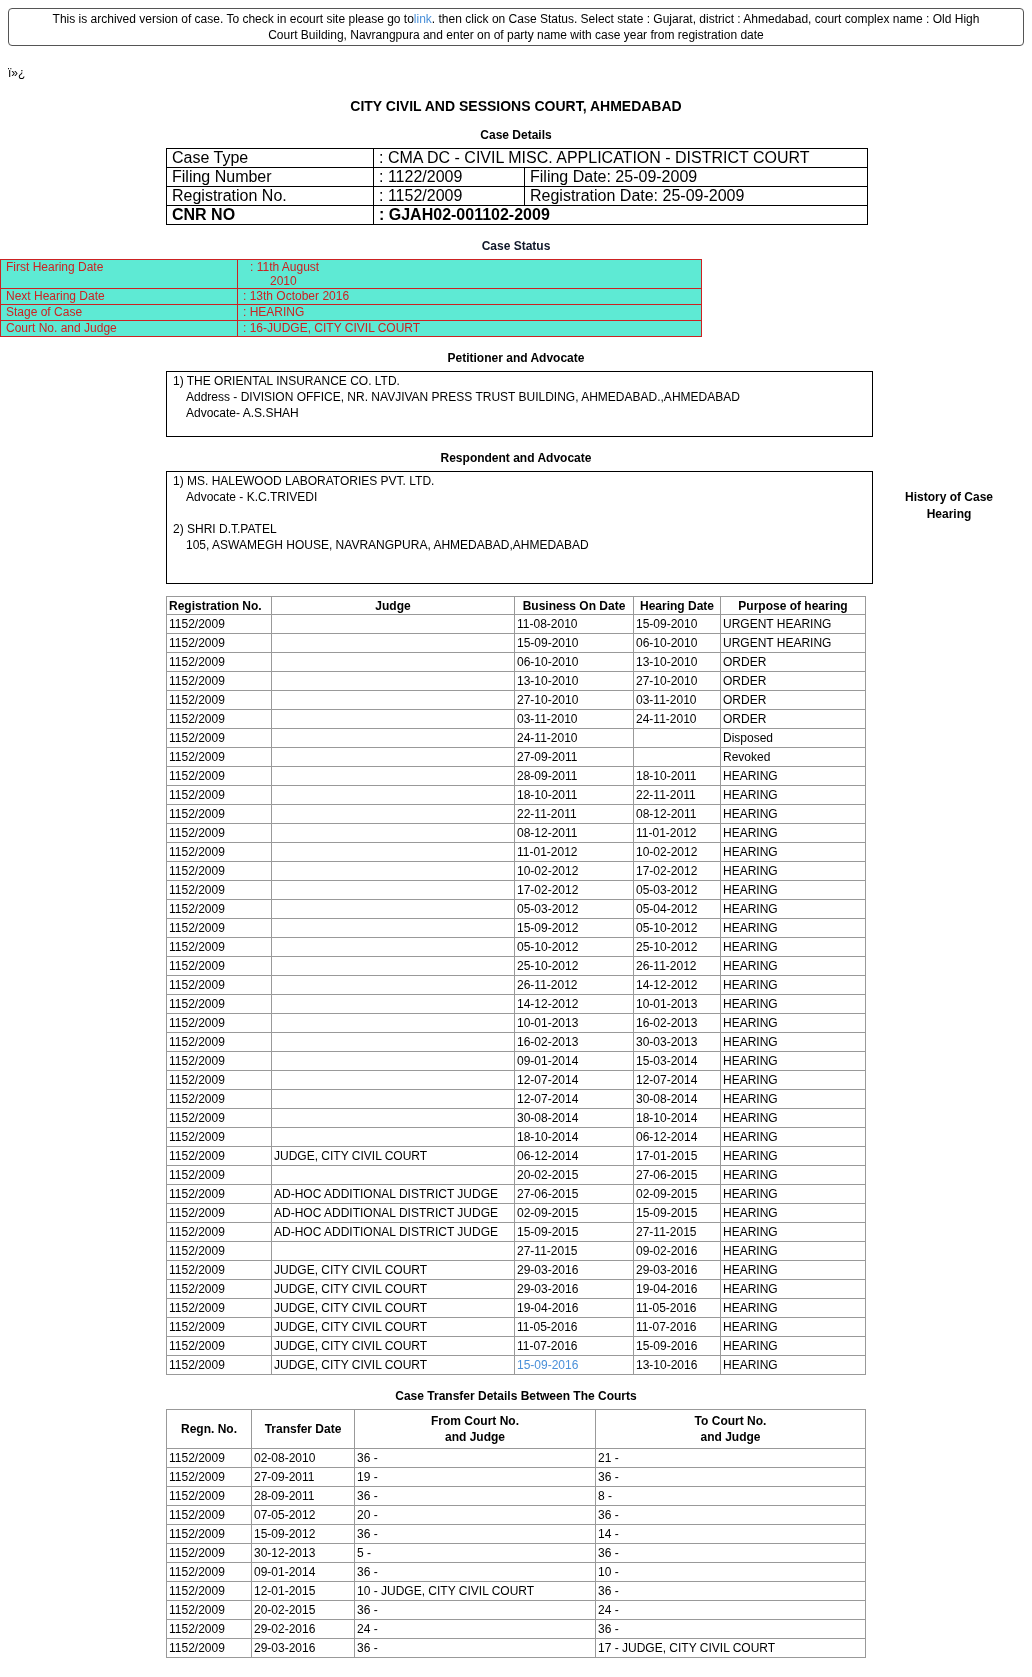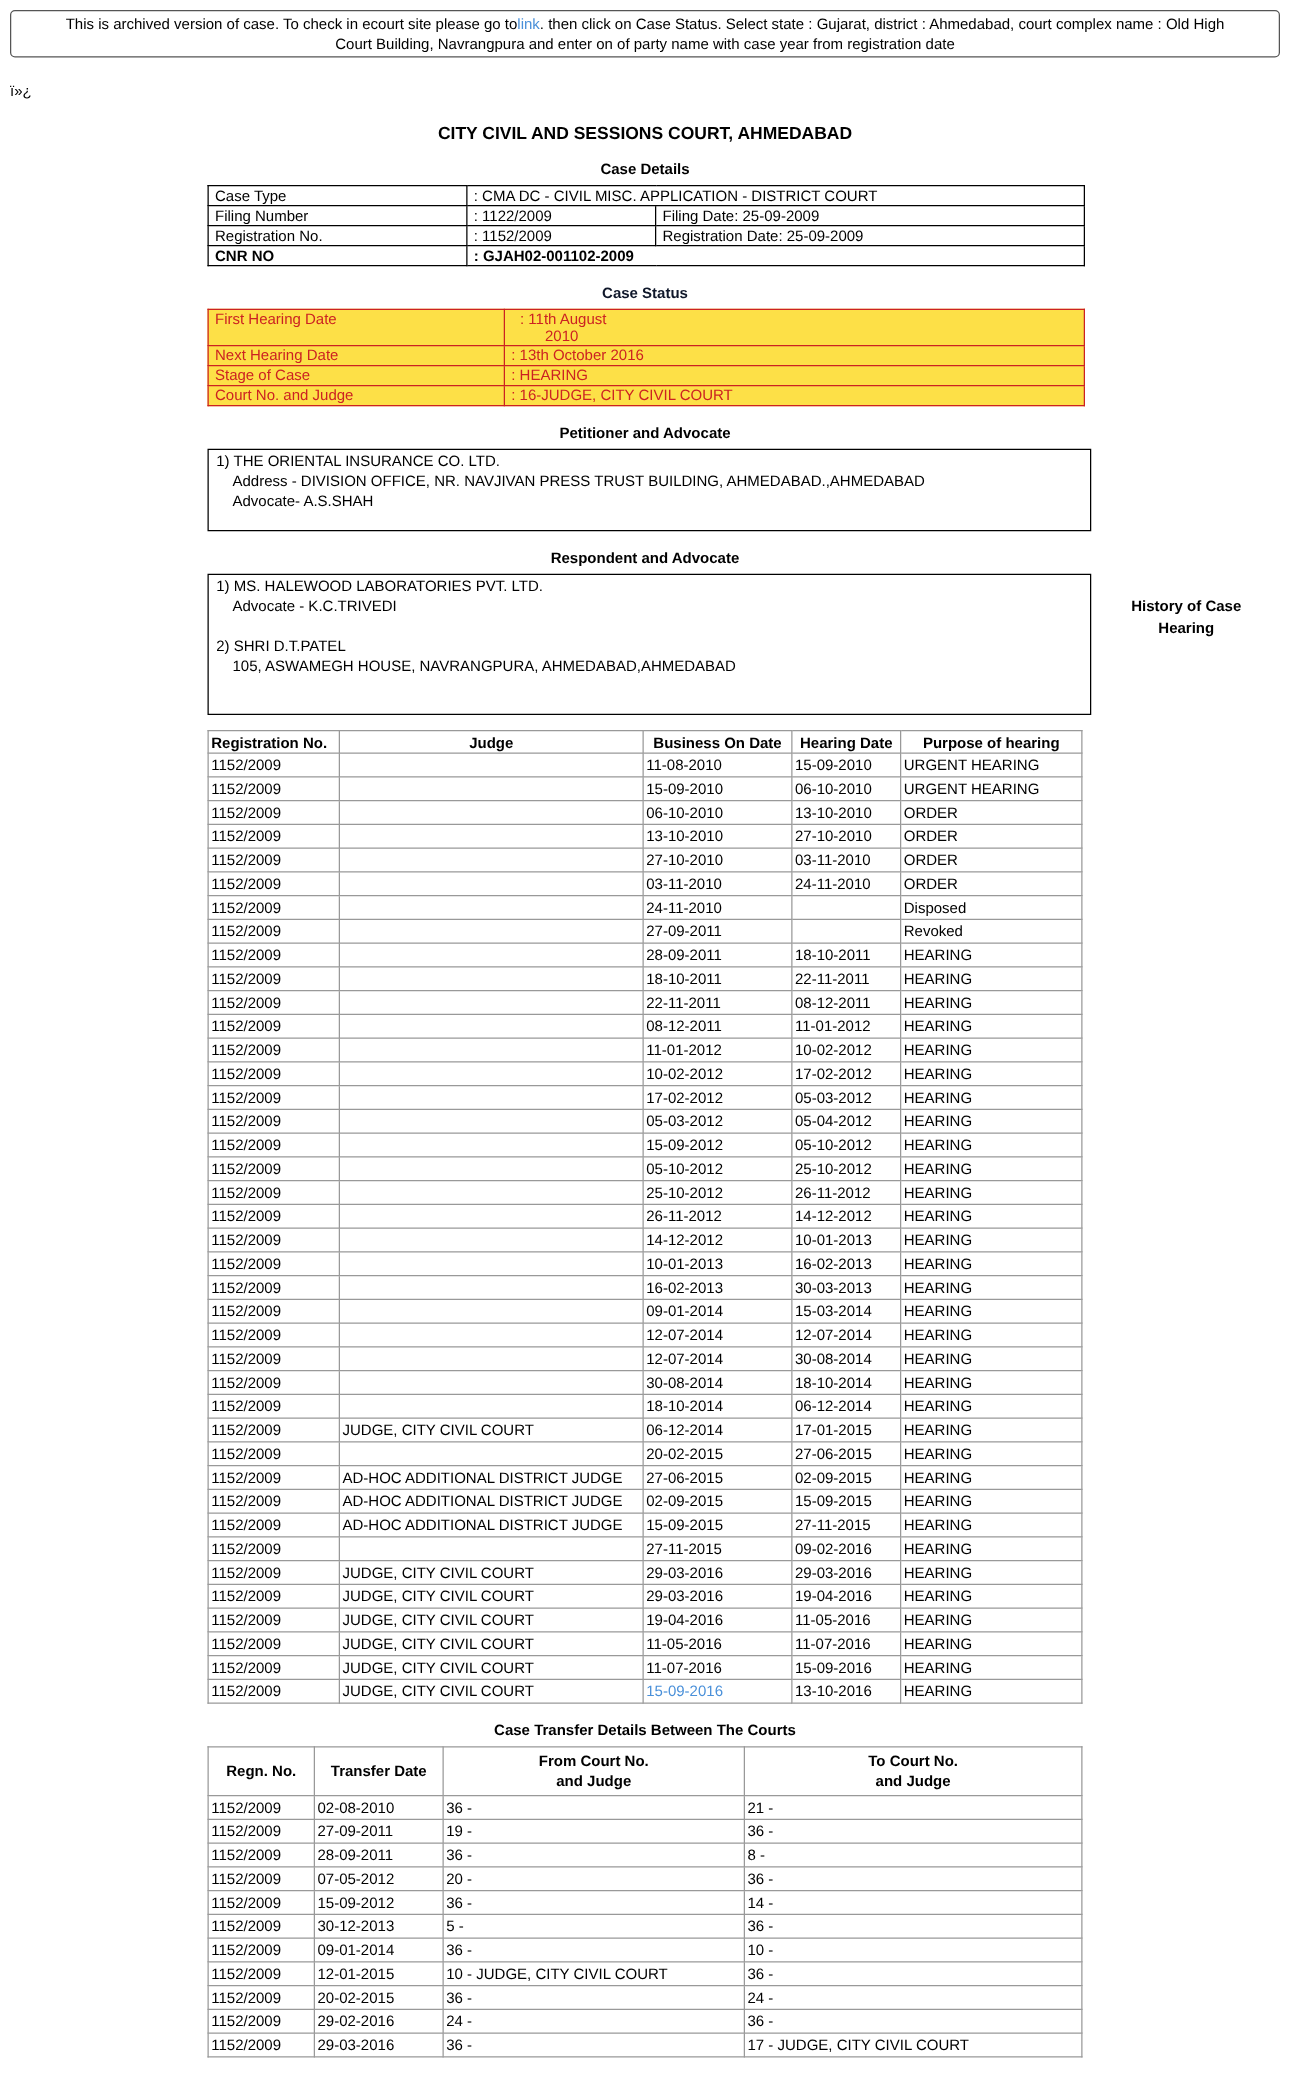--- a/index.html
+++ b/index.html
@@ -5,22 +5,22 @@
     body { margin:0; padding:0; background:#fff; font-family:"Liberation Sans", sans-serif; font-size:12px; color:#000; width:1032px; }
     .banner { margin:8px 8px 0 8px; border:1px solid #555; border-radius:4px; text-align:center; padding:2px 40px; line-height:16px; font-size:12px; }
     .banner a { color:#4a90d9; text-decoration:none; }
     .bom { margin:20px 0 0 8px; font-size:12px; height:16px; }
     h1 { text-align:center; font-size:14px; font-weight:bold; margin:16px 0 0 0; padding-left:0; width:1032px; }
     .wrap { position:relative; }
     .sec-title { text-align:center; font-weight:bold; font-size:12px; margin:14px 0 6px 0; width:1032px; }
     .sec-title.red { color:#0f172a; }
     table { border-collapse:collapse; }
     .details { margin-left:166px; width:702px; border:1px solid #000; }
-    .details td { border:1px solid #000; padding:0 5px; height:15px; font-size:12px; }
-    .status { margin-left:166px; width:702px; background:#fde047; border:1px solid #cc2222; }
+    .details td { border:1px solid #000; padding:0 5px; height:15px; font-size:16px; }
+    .status { width:702px; background:#5eead4; border:1px solid #cc2222; }
     .status td { border:1px solid #cc2222; color:#cc2222; padding:0 5px; height:15px; font-size:12px; vertical-align:top; }
     .party { margin-left:166px; width:707px; border:1px solid #000; padding:1px 5px 8px 6px; line-height:16px; box-sizing:border-box; }
     .party .ind { padding-left:13px; }
     .side-note { position:absolute; right:28px; top:38px; width:110px; text-align:center; font-weight:bold; line-height:17px; font-size:12px; }
     .history { margin-left:166px; margin-top:12px; width:700px; border:1px solid #000; }
     .history th { border:1px solid #999; font-size:12px; height:17px; padding:0 2px; }
     .history td { border:1px solid #999; height:18px; padding:0 2px; font-size:12px; }
     .history a { color:#4a90d9; text-decoration:none; }
     .transfer { margin-left:166px; width:700px; border:1px solid #000; }
     .transfer th { border:1px solid #999; font-size:12px; padding:3px 2px; line-height:16px; }

